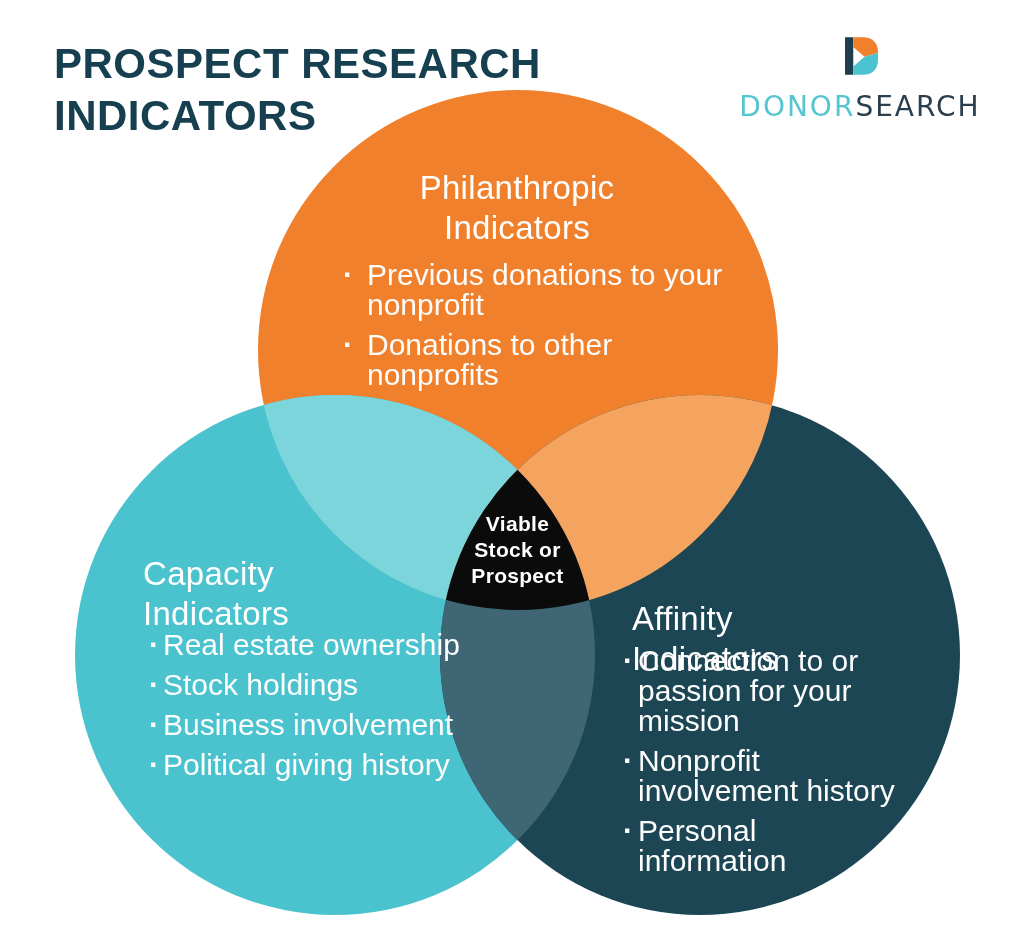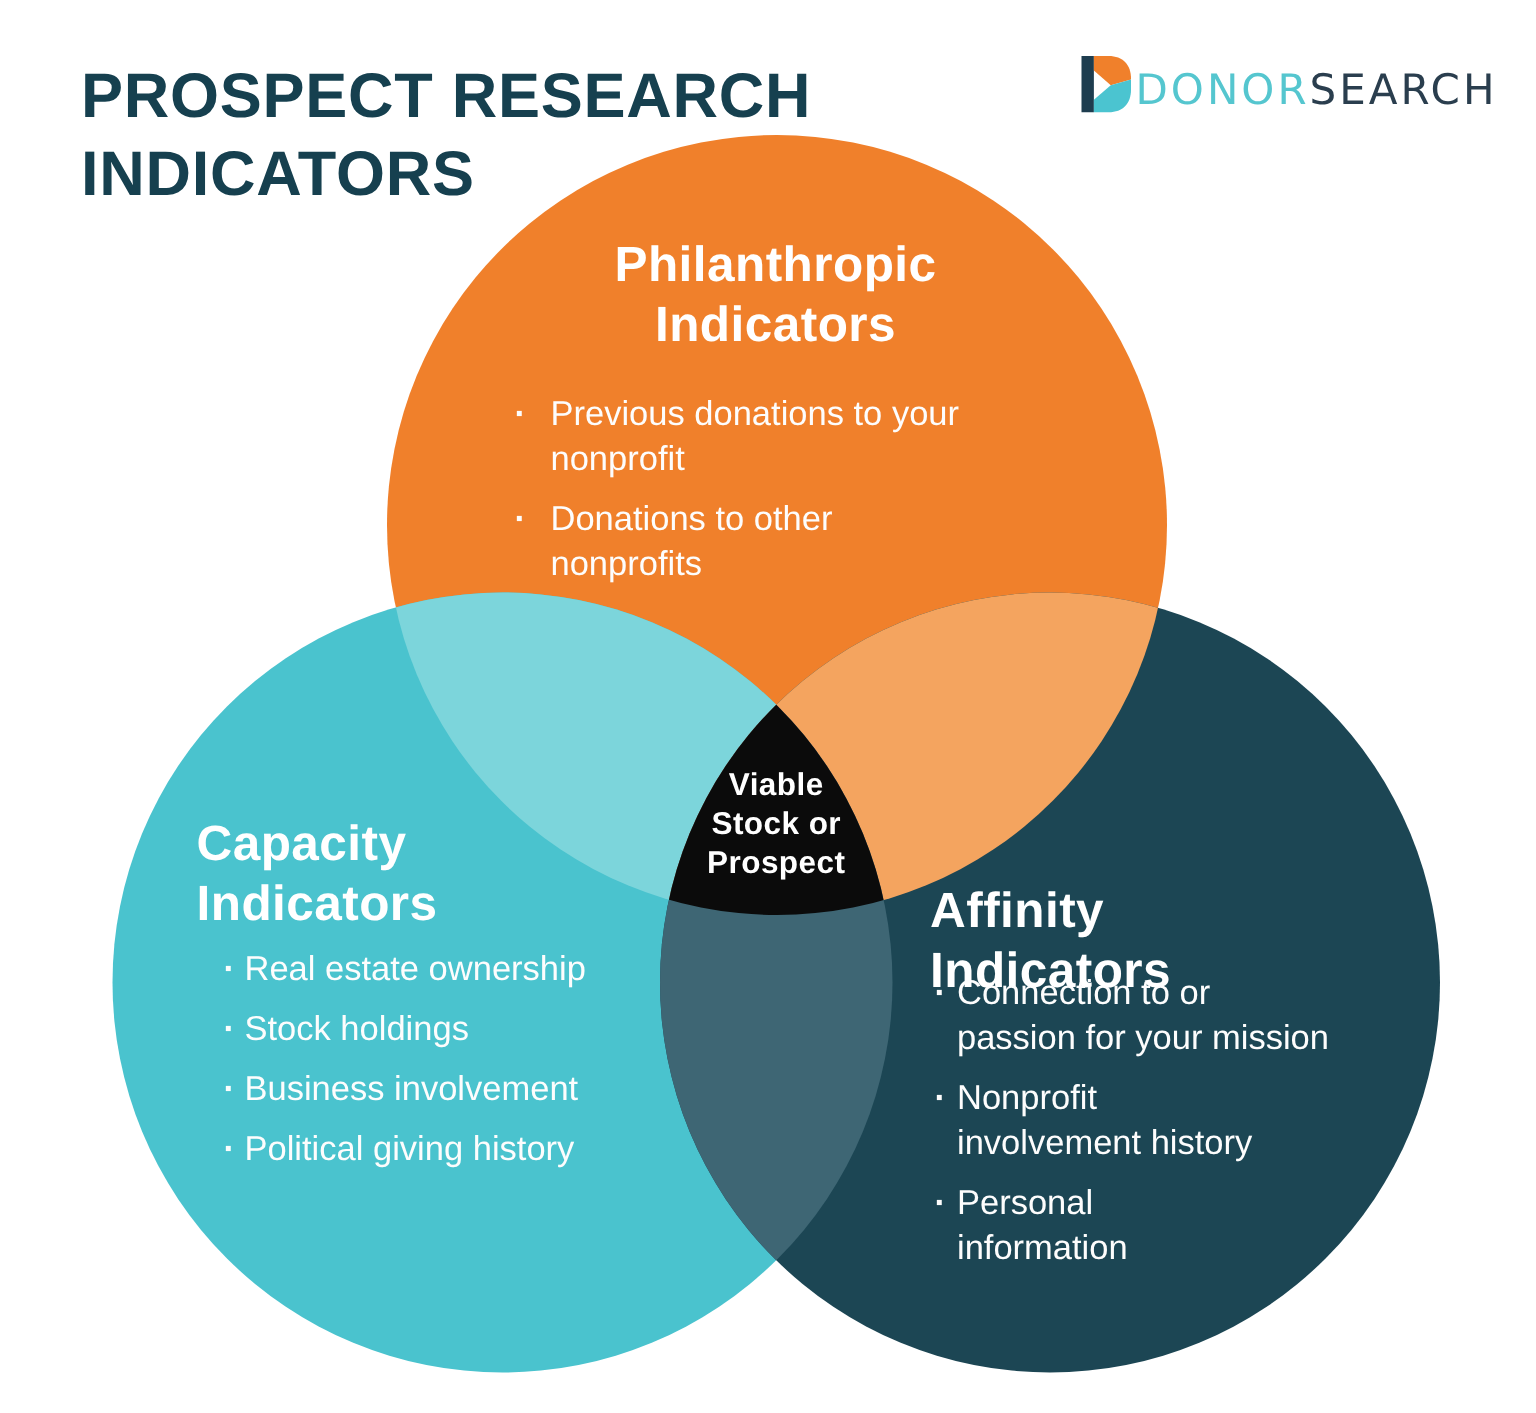--- a/index.html
+++ b/index.html
@@ -8,41 +8,41 @@
     overflow:hidden; font-family:"Liberation Sans", sans-serif;
   }
   
   .page-title {
     position:absolute; left:38px; top:22px; margin:16px;
     font-size:42px; font-weight:700; letter-spacing:0.5px;
     line-height:52px; color:#16404F; white-space:pre-line;
   }
   .logo {
     position:absolute; left:715px; top:28px; width:290px;
-    display:flex; flex-direction:row; align-items:center;text-align:right;
+    display:flex; flex-direction:column; align-items:center;text-align:right;
   }
   .logo-icon { width:42px; height:56px; }
   .logo-text {
     margin-top:6px; font-family:"DejaVu Sans", sans-serif;
     font-size:28px; font-weight:400; letter-spacing:2px; white-space:nowrap;
   }
   .logo-text .donor  { color:#55C6CF; }
   .logo-text .search { color:#2A3E4E; }
   
   .venn-svg { position:absolute; left:0; top:0; }
   
   .circle-label { position:absolute; color:#ffffff; }
   .circle-heading {
-    margin:0; font-size:33px; font-weight:700; letter-spacing:0.3px;
+    margin:12px; font-size:33px; font-weight:400; letter-spacing:0.3px;
     line-height:40px; white-space:pre-line; color:#ffffff;
   }
   .center-heading { text-align:center; }
   .bullet-list { list-style:none; margin:0; padding:0; }
   .bullet-list li {
-    position:relative; font-size:23px; font-weight:400; line-height:30px;
+    position:relative; font-size:30px; font-weight:400; line-height:30px;
     margin-bottom:10px; white-space:pre-line; color:#fdfdfd;
   }
   .bullet-list li::before {
     content:"\00B7"; position:absolute; left:0; top:0; font-weight:700;
   }
   .philanthropic-label { left:317px; top:156px; width:400px; text-align:center; }
   .philanthropic-list  { position:absolute; left:343px; top:260px; width:380px; }
   .philanthropic-list li { padding-left:24px; }
   .capacity-label { left:131px; top:542px; width:330px; }
   .capacity-list  { position:absolute; left:149px; top:630px; width:330px; }

